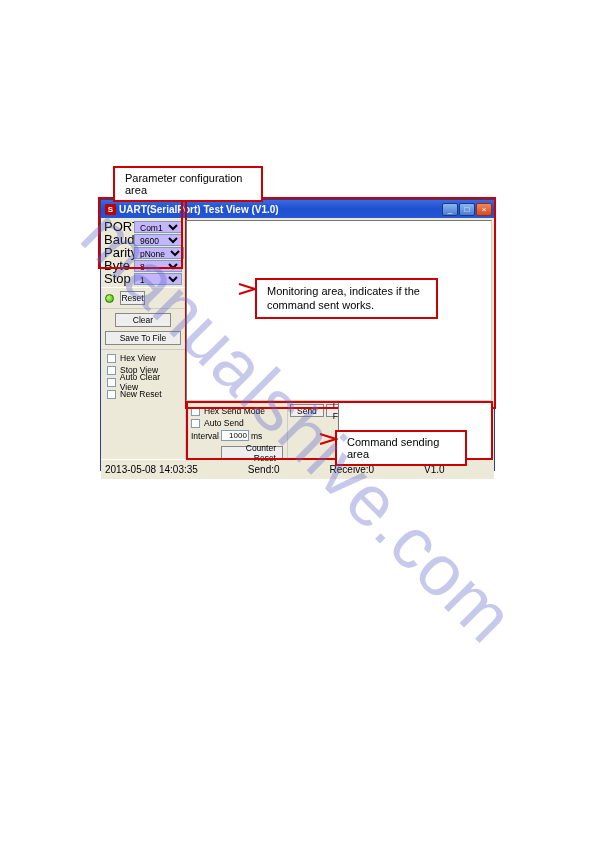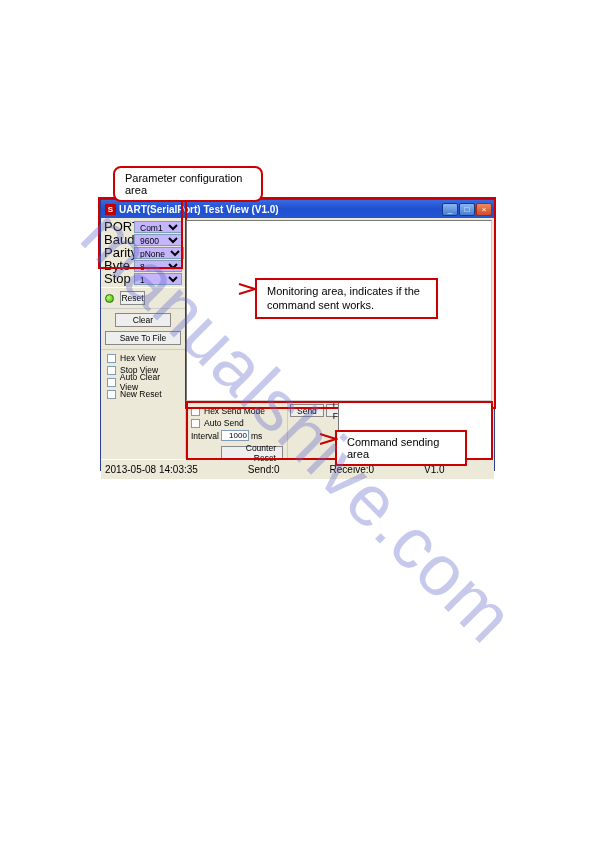--- a/index.html
+++ b/index.html
@@ -8,21 +8,21 @@
   .watermark {
     position: absolute; top: 50%; left: 50%;
     transform: translate(-50%, -50%) rotate(45deg);
     font-size: 72px; color: rgba(95,100,200,0.35);
     font-weight: 400; letter-spacing: 1px; white-space: nowrap;
     pointer-events: none; z-index: 100;
     font-family: Arial, sans-serif;
   }
 
   .callout { position: absolute; border: 2px solid #c00; background: #fff; padding: 4px 10px; font-size: 11px; z-index: 10; }
-  .callout-top { top: 166px; left: 113px; width: 150px; border-radius: 8px; }
+  .callout-top { top: 166px; left: 113px; width: 150px; }
 
   .app-window { position: absolute; top: 199px; left: 100px; width: 395px; height: 272px; border: 1px solid #2a3f8f; background: #ece9d8; }
 
   .title-bar { height: 18px; background: linear-gradient(to bottom, #3a6ae0, #1e4fd0, #2457d4); display: flex; align-items: center; justify-content: space-between; padding: 0 2px 0 4px; }
   .title-bar .title-text { color: #fff; font-size: 10px; font-weight: bold; display: flex; align-items: center; gap: 3px; }
   .title-bar .app-icon { width: 11px; height: 11px; background: #c00000; color: #fff; font-size: 8px; font-weight: bold; text-align: center; line-height: 11px; border-radius: 1px; }
   .win-buttons { display: flex; gap: 1px; }
   .win-btn { width: 16px; height: 13px; background: linear-gradient(to bottom, #8ab5f0, #4a7dd0); border: 1px solid #1a3a80; border-radius: 2px; color: #fff; font-size: 8px; text-align: center; line-height: 11px; }
   .win-btn.close { background: linear-gradient(to bottom, #f08a5a, #d04a2a); border-color: #a02a10; }
 

